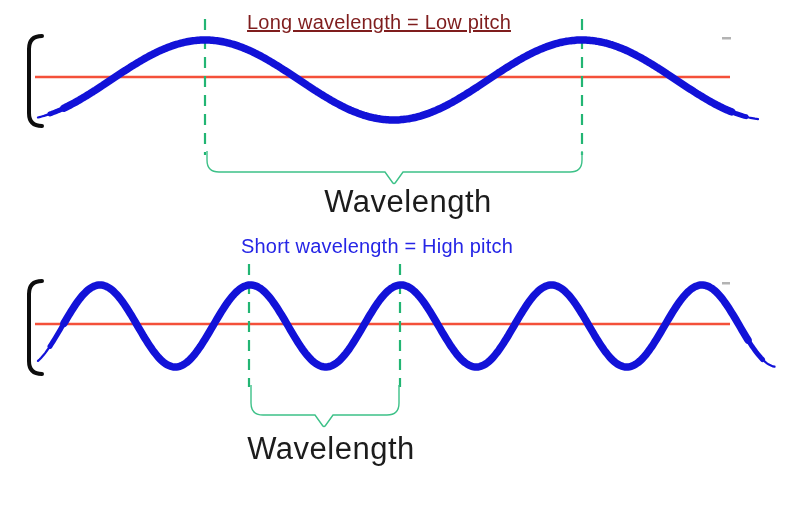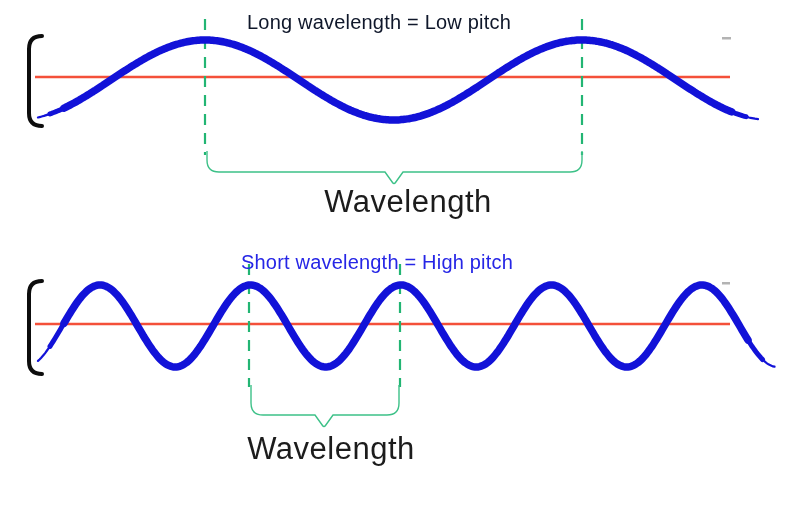--- a/index.html
+++ b/index.html
@@ -17,21 +17,21 @@
   .caption {
     position: absolute;
     transform: translateX(-50%);
     white-space: nowrap;
     font-size: 20px;
     line-height: 1;
     font-weight: 400;
     letter-spacing: 0.2px;
   }
   #top-caption    { left: 379px; top: 12px; }
-  #bottom-caption { left: 377px; top: 252px; }
+  #bottom-caption { left: 377px; top: 236px; }
   .wl-label {
     position: absolute;
     transform: translateX(-50%);
     white-space: nowrap;
     font-size: 31px;
     line-height: 1;
     font-weight: 400;
     letter-spacing: 0.5px;
   }
   #top-wl    { left: 408px; top: 186px; }
@@ -62,21 +62,21 @@
       <line id="bottom-marker-left" x1="249" y1="264" x2="249" y2="387" stroke="#22b573" stroke-width="2.2" stroke-dasharray="11 8"></line>
       <line id="bottom-marker-right" x1="400" y1="264" x2="400" y2="387" stroke="#22b573" stroke-width="2.2" stroke-dasharray="11 8"></line>
       <path id="bottom-brace" d="M 251 385 L 251 403 Q 251 415 263 415 L 315 415 L 322.5 425.5 Q 324 427.5 325.5 425.5 L 333 415 L 387 415 Q 399 415 399 403 L 399 385" stroke="#3dc188" stroke-width="1.4" fill="none"></path>
       <path id="bottom-wave-0" d="M 38.0 360.9 L 39.5 359.5 L 41.0 357.9 L 42.5 356.2 L 44.0 354.5 L 45.5 352.6 L 47.0 350.5 L 48.5 348.4 L 50.0 346.3 L 51.5 344.0 L 53.0 341.6 L 54.5 339.2 L 56.0 336.8 L 57.5 334.3 L 59.0 331.8 L 60.5 329.2 L 62.0 326.6 L 63.5 324.1 L 65.0 321.5 L 66.5 319.0 L 68.0 316.5 L 69.5 314.0 L 71.0 311.6 L 72.5 309.2 L 74.0 306.9 L 75.5 304.6 L 77.0 302.5 L 78.5 300.4 L 80.0 298.5 L 81.5 296.6 L 83.0 294.9 L 84.5 293.3 L 86.0 291.8 L 87.5 290.5 L 89.0 289.2 L 90.5 288.2 L 92.0 287.3 L 93.5 286.5 L 95.0 285.9 L 96.5 285.4 L 98.0 285.1 L 99.5 285.0 L 101.0 285.0 L 102.5 285.2 L 104.0 285.6 L 105.5 286.1 L 107.0 286.7 L 108.5 287.6 L 110.0 288.5 L 111.5 289.6 L 113.0 290.9 L 114.5 292.3 L 116.0 293.8 L 117.5 295.5 L 119.0 297.2 L 120.5 299.1 L 122.0 301.1 L 123.5 303.2 L 125.0 305.4 L 126.5 307.6 L 128.0 310.0 L 129.5 312.4 L 131.0 314.8 L 132.5 317.3 L 134.0 319.8 L 135.5 322.4 L 137.0 324.9 L 138.5 327.5 L 140.0 330.1 L 141.5 332.6 L 143.0 335.1 L 144.5 337.6 L 146.0 340.0 L 147.5 342.4 L 149.0 344.7 L 150.5 347.0 L 152.0 349.2 L 153.5 351.2 L 155.0 353.2 L 156.5 355.1 L 158.0 356.8 L 159.5 358.5 L 161.0 360.0 L 162.5 361.3 L 164.0 362.6 L 165.5 363.6 L 167.0 364.6 L 168.5 365.4 L 170.0 366.0 L 171.5 366.5 L 173.0 366.8 L 174.5 367.0 L 176.0 367.0 L 177.5 366.8 L 179.0 366.5 L 180.5 366.0 L 182.0 365.4 L 183.5 364.6 L 185.0 363.6 L 186.5 362.6 L 188.0 361.3 L 189.5 360.0 L 191.0 358.5 L 192.5 356.8 L 194.0 355.1 L 195.5 353.2 L 197.0 351.2 L 198.5 349.2 L 200.0 347.0 L 201.5 344.7 L 203.0 342.4 L 204.5 340.0 L 206.0 337.6 L 207.5 335.1 L 209.0 332.6 L 210.5 330.1 L 212.0 327.5 L 213.5 324.9 L 215.0 322.4 L 216.5 319.8 L 218.0 317.3 L 219.5 314.8 L 221.0 312.4 L 222.5 310.0 L 224.0 307.6 L 225.5 305.4 L 227.0 303.2 L 228.5 301.1 L 230.0 299.1 L 231.5 297.2 L 233.0 295.5 L 234.5 293.8 L 236.0 292.3 L 237.5 290.9 L 239.0 289.6 L 240.5 288.5 L 242.0 287.6 L 243.5 286.7 L 245.0 286.1 L 246.5 285.6 L 248.0 285.2 L 249.5 285.0 L 251.0 285.0 L 252.5 285.1 L 254.0 285.4 L 255.5 285.9 L 257.0 286.5 L 258.5 287.3 L 260.0 288.2 L 261.5 289.2 L 263.0 290.5 L 264.5 291.8 L 266.0 293.3 L 267.5 294.9 L 269.0 296.6 L 270.5 298.5 L 272.0 300.4 L 273.5 302.5 L 275.0 304.6 L 276.5 306.9 L 278.0 309.2 L 279.5 311.6 L 281.0 314.0 L 282.5 316.5 L 284.0 319.0 L 285.5 321.5 L 287.0 324.1 L 288.5 326.6 L 290.0 329.2 L 291.5 331.8 L 293.0 334.3 L 294.5 336.8 L 296.0 339.2 L 297.5 341.6 L 299.0 344.0 L 300.5 346.3 L 302.0 348.4 L 303.5 350.5 L 305.0 352.6 L 306.5 354.5 L 308.0 356.2 L 309.5 357.9 L 311.0 359.5 L 312.5 360.9 L 314.0 362.2 L 315.5 363.3 L 317.0 364.3 L 318.5 365.1 L 320.0 365.8 L 321.5 366.4 L 323.0 366.7 L 324.5 366.9 L 326.0 367.0 L 327.5 366.9 L 329.0 366.6 L 330.5 366.2 L 332.0 365.6 L 333.5 364.9 L 335.0 364.0 L 336.5 362.9 L 338.0 361.8 L 339.5 360.4 L 341.0 359.0 L 342.5 357.4 L 344.0 355.7 L 345.5 353.8 L 347.0 351.9 L 348.5 349.9 L 350.0 347.7 L 351.5 345.5 L 353.0 343.2 L 354.5 340.8 L 356.0 338.4 L 357.5 336.0 L 359.0 333.4 L 360.5 330.9 L 362.0 328.4 L 363.5 325.8 L 365.0 323.2 L 366.5 320.7 L 368.0 318.1 L 369.5 315.6 L 371.0 313.2 L 372.5 310.8 L 374.0 308.4 L 375.5 306.1 L 377.0 303.9 L 378.5 301.8 L 380.0 299.8 L 381.5 297.9 L 383.0 296.0 L 384.5 294.3 L 386.0 292.8 L 387.5 291.3 L 389.0 290.0 L 390.5 288.9 L 392.0 287.9 L 393.5 287.0 L 395.0 286.3 L 396.5 285.7 L 398.0 285.3 L 399.5 285.1 L 401.0 285.0 L 402.5 285.1 L 404.0 285.3 L 405.5 285.7 L 407.0 286.3 L 408.5 287.0 L 410.0 287.9 L 411.5 288.9 L 413.0 290.0 L 414.5 291.3 L 416.0 292.8 L 417.5 294.3 L 419.0 296.0 L 420.5 297.9 L 422.0 299.8 L 423.5 301.8 L 425.0 303.9 L 426.5 306.1 L 428.0 308.4 L 429.5 310.8 L 431.0 313.2 L 432.5 315.6 L 434.0 318.1 L 435.5 320.7 L 437.0 323.2 L 438.5 325.8 L 440.0 328.4 L 441.5 330.9 L 443.0 333.4 L 444.5 336.0 L 446.0 338.4 L 447.5 340.8 L 449.0 343.2 L 450.5 345.5 L 452.0 347.7 L 453.5 349.9 L 455.0 351.9 L 456.5 353.8 L 458.0 355.7 L 459.5 357.4 L 461.0 359.0 L 462.5 360.4 L 464.0 361.8 L 465.5 362.9 L 467.0 364.0 L 468.5 364.9 L 470.0 365.6 L 471.5 366.2 L 473.0 366.6 L 474.5 366.9 L 476.0 367.0 L 477.5 366.9 L 479.0 366.7 L 480.5 366.4 L 482.0 365.8 L 483.5 365.1 L 485.0 364.3 L 486.5 363.3 L 488.0 362.2 L 489.5 360.9 L 491.0 359.5 L 492.5 357.9 L 494.0 356.2 L 495.5 354.5 L 497.0 352.6 L 498.5 350.5 L 500.0 348.4 L 501.5 346.3 L 503.0 344.0 L 504.5 341.6 L 506.0 339.2 L 507.5 336.8 L 509.0 334.3 L 510.5 331.8 L 512.0 329.2 L 513.5 326.6 L 515.0 324.1 L 516.5 321.5 L 518.0 319.0 L 519.5 316.5 L 521.0 314.0 L 522.5 311.6 L 524.0 309.2 L 525.5 306.9 L 527.0 304.6 L 528.5 302.5 L 530.0 300.4 L 531.5 298.5 L 533.0 296.6 L 534.5 294.9 L 536.0 293.3 L 537.5 291.8 L 539.0 290.5 L 540.5 289.2 L 542.0 288.2 L 543.5 287.3 L 545.0 286.5 L 546.5 285.9 L 548.0 285.4 L 549.5 285.1 L 551.0 285.0 L 552.5 285.0 L 554.0 285.2 L 555.5 285.6 L 557.0 286.1 L 558.5 286.7 L 560.0 287.6 L 561.5 288.5 L 563.0 289.6 L 564.5 290.9 L 566.0 292.3 L 567.5 293.8 L 569.0 295.5 L 570.5 297.2 L 572.0 299.1 L 573.5 301.1 L 575.0 303.2 L 576.5 305.4 L 578.0 307.6 L 579.5 310.0 L 581.0 312.4 L 582.5 314.8 L 584.0 317.3 L 585.5 319.8 L 587.0 322.4 L 588.5 324.9 L 590.0 327.5 L 591.5 330.1 L 593.0 332.6 L 594.5 335.1 L 596.0 337.6 L 597.5 340.0 L 599.0 342.4 L 600.5 344.7 L 602.0 347.0 L 603.5 349.2 L 605.0 351.2 L 606.5 353.2 L 608.0 355.1 L 609.5 356.8 L 611.0 358.5 L 612.5 360.0 L 614.0 361.3 L 615.5 362.6 L 617.0 363.6 L 618.5 364.6 L 620.0 365.4 L 621.5 366.0 L 623.0 366.5 L 624.5 366.8 L 626.0 367.0 L 627.5 367.0 L 629.0 366.8 L 630.5 366.5 L 632.0 366.0 L 633.5 365.4 L 635.0 364.6 L 636.5 363.6 L 638.0 362.6 L 639.5 361.3 L 641.0 360.0 L 642.5 358.5 L 644.0 356.8 L 645.5 355.1 L 647.0 353.2 L 648.5 351.2 L 650.0 349.2 L 651.5 347.0 L 653.0 344.7 L 654.5 342.4 L 656.0 340.0 L 657.5 337.6 L 659.0 335.1 L 660.5 332.6 L 662.0 330.1 L 663.5 327.5 L 665.0 324.9 L 666.5 322.4 L 668.0 319.8 L 669.5 317.3 L 671.0 314.8 L 672.5 312.4 L 674.0 310.0 L 675.5 307.6 L 677.0 305.4 L 678.5 303.2 L 680.0 301.1 L 681.5 299.1 L 683.0 297.2 L 684.5 295.5 L 686.0 293.8 L 687.5 292.3 L 689.0 290.9 L 690.5 289.6 L 692.0 288.5 L 693.5 287.6 L 695.0 286.7 L 696.5 286.1 L 698.0 285.6 L 699.5 285.2 L 701.0 285.0 L 702.5 285.0 L 704.0 285.1 L 705.5 285.4 L 707.0 285.9 L 708.5 286.5 L 710.0 287.3 L 711.5 288.2 L 713.0 289.2 L 714.5 290.5 L 716.0 291.8 L 717.5 293.3 L 719.0 294.9 L 720.5 296.6 L 722.0 298.5 L 723.5 300.4 L 725.0 302.5 L 726.5 304.6 L 728.0 306.9 L 729.5 309.2 L 731.0 311.6 L 732.5 314.0 L 734.0 316.5 L 735.5 319.0 L 737.0 321.5 L 738.5 324.1 L 740.0 326.6 L 741.5 329.2 L 743.0 331.8 L 744.5 334.3 L 746.0 336.8 L 747.5 339.2 L 749.0 341.6 L 750.5 344.0 L 752.0 346.3 L 753.5 348.4 L 755.0 350.5 L 756.5 352.6 L 758.0 354.5 L 759.5 356.2 L 761.0 357.9 L 762.5 359.5 L 764.0 360.9 L 765.5 362.2 L 767.0 363.3 L 768.5 364.3 L 770.0 365.1 L 771.5 365.8 L 773.0 366.4 L 774.5 366.7" stroke="#1212d8" stroke-width="2.2" fill="none" stroke-linecap="round"></path>
       <path id="bottom-wave-1" d="M 50.0 346.3 L 51.5 344.0 L 53.0 341.6 L 54.5 339.2 L 56.0 336.8 L 57.5 334.3 L 59.0 331.8 L 60.5 329.2 L 62.0 326.6 L 63.5 324.1 L 65.0 321.5 L 66.5 319.0 L 68.0 316.5 L 69.5 314.0 L 71.0 311.6 L 72.5 309.2 L 74.0 306.9 L 75.5 304.6 L 77.0 302.5 L 78.5 300.4 L 80.0 298.5 L 81.5 296.6 L 83.0 294.9 L 84.5 293.3 L 86.0 291.8 L 87.5 290.5 L 89.0 289.2 L 90.5 288.2 L 92.0 287.3 L 93.5 286.5 L 95.0 285.9 L 96.5 285.4 L 98.0 285.1 L 99.5 285.0 L 101.0 285.0 L 102.5 285.2 L 104.0 285.6 L 105.5 286.1 L 107.0 286.7 L 108.5 287.6 L 110.0 288.5 L 111.5 289.6 L 113.0 290.9 L 114.5 292.3 L 116.0 293.8 L 117.5 295.5 L 119.0 297.2 L 120.5 299.1 L 122.0 301.1 L 123.5 303.2 L 125.0 305.4 L 126.5 307.6 L 128.0 310.0 L 129.5 312.4 L 131.0 314.8 L 132.5 317.3 L 134.0 319.8 L 135.5 322.4 L 137.0 324.9 L 138.5 327.5 L 140.0 330.1 L 141.5 332.6 L 143.0 335.1 L 144.5 337.6 L 146.0 340.0 L 147.5 342.4 L 149.0 344.7 L 150.5 347.0 L 152.0 349.2 L 153.5 351.2 L 155.0 353.2 L 156.5 355.1 L 158.0 356.8 L 159.5 358.5 L 161.0 360.0 L 162.5 361.3 L 164.0 362.6 L 165.5 363.6 L 167.0 364.6 L 168.5 365.4 L 170.0 366.0 L 171.5 366.5 L 173.0 366.8 L 174.5 367.0 L 176.0 367.0 L 177.5 366.8 L 179.0 366.5 L 180.5 366.0 L 182.0 365.4 L 183.5 364.6 L 185.0 363.6 L 186.5 362.6 L 188.0 361.3 L 189.5 360.0 L 191.0 358.5 L 192.5 356.8 L 194.0 355.1 L 195.5 353.2 L 197.0 351.2 L 198.5 349.2 L 200.0 347.0 L 201.5 344.7 L 203.0 342.4 L 204.5 340.0 L 206.0 337.6 L 207.5 335.1 L 209.0 332.6 L 210.5 330.1 L 212.0 327.5 L 213.5 324.9 L 215.0 322.4 L 216.5 319.8 L 218.0 317.3 L 219.5 314.8 L 221.0 312.4 L 222.5 310.0 L 224.0 307.6 L 225.5 305.4 L 227.0 303.2 L 228.5 301.1 L 230.0 299.1 L 231.5 297.2 L 233.0 295.5 L 234.5 293.8 L 236.0 292.3 L 237.5 290.9 L 239.0 289.6 L 240.5 288.5 L 242.0 287.6 L 243.5 286.7 L 245.0 286.1 L 246.5 285.6 L 248.0 285.2 L 249.5 285.0 L 251.0 285.0 L 252.5 285.1 L 254.0 285.4 L 255.5 285.9 L 257.0 286.5 L 258.5 287.3 L 260.0 288.2 L 261.5 289.2 L 263.0 290.5 L 264.5 291.8 L 266.0 293.3 L 267.5 294.9 L 269.0 296.6 L 270.5 298.5 L 272.0 300.4 L 273.5 302.5 L 275.0 304.6 L 276.5 306.9 L 278.0 309.2 L 279.5 311.6 L 281.0 314.0 L 282.5 316.5 L 284.0 319.0 L 285.5 321.5 L 287.0 324.1 L 288.5 326.6 L 290.0 329.2 L 291.5 331.8 L 293.0 334.3 L 294.5 336.8 L 296.0 339.2 L 297.5 341.6 L 299.0 344.0 L 300.5 346.3 L 302.0 348.4 L 303.5 350.5 L 305.0 352.6 L 306.5 354.5 L 308.0 356.2 L 309.5 357.9 L 311.0 359.5 L 312.5 360.9 L 314.0 362.2 L 315.5 363.3 L 317.0 364.3 L 318.5 365.1 L 320.0 365.8 L 321.5 366.4 L 323.0 366.7 L 324.5 366.9 L 326.0 367.0 L 327.5 366.9 L 329.0 366.6 L 330.5 366.2 L 332.0 365.6 L 333.5 364.9 L 335.0 364.0 L 336.5 362.9 L 338.0 361.8 L 339.5 360.4 L 341.0 359.0 L 342.5 357.4 L 344.0 355.7 L 345.5 353.8 L 347.0 351.9 L 348.5 349.9 L 350.0 347.7 L 351.5 345.5 L 353.0 343.2 L 354.5 340.8 L 356.0 338.4 L 357.5 336.0 L 359.0 333.4 L 360.5 330.9 L 362.0 328.4 L 363.5 325.8 L 365.0 323.2 L 366.5 320.7 L 368.0 318.1 L 369.5 315.6 L 371.0 313.2 L 372.5 310.8 L 374.0 308.4 L 375.5 306.1 L 377.0 303.9 L 378.5 301.8 L 380.0 299.8 L 381.5 297.9 L 383.0 296.0 L 384.5 294.3 L 386.0 292.8 L 387.5 291.3 L 389.0 290.0 L 390.5 288.9 L 392.0 287.9 L 393.5 287.0 L 395.0 286.3 L 396.5 285.7 L 398.0 285.3 L 399.5 285.1 L 401.0 285.0 L 402.5 285.1 L 404.0 285.3 L 405.5 285.7 L 407.0 286.3 L 408.5 287.0 L 410.0 287.9 L 411.5 288.9 L 413.0 290.0 L 414.5 291.3 L 416.0 292.8 L 417.5 294.3 L 419.0 296.0 L 420.5 297.9 L 422.0 299.8 L 423.5 301.8 L 425.0 303.9 L 426.5 306.1 L 428.0 308.4 L 429.5 310.8 L 431.0 313.2 L 432.5 315.6 L 434.0 318.1 L 435.5 320.7 L 437.0 323.2 L 438.5 325.8 L 440.0 328.4 L 441.5 330.9 L 443.0 333.4 L 444.5 336.0 L 446.0 338.4 L 447.5 340.8 L 449.0 343.2 L 450.5 345.5 L 452.0 347.7 L 453.5 349.9 L 455.0 351.9 L 456.5 353.8 L 458.0 355.7 L 459.5 357.4 L 461.0 359.0 L 462.5 360.4 L 464.0 361.8 L 465.5 362.9 L 467.0 364.0 L 468.5 364.9 L 470.0 365.6 L 471.5 366.2 L 473.0 366.6 L 474.5 366.9 L 476.0 367.0 L 477.5 366.9 L 479.0 366.7 L 480.5 366.4 L 482.0 365.8 L 483.5 365.1 L 485.0 364.3 L 486.5 363.3 L 488.0 362.2 L 489.5 360.9 L 491.0 359.5 L 492.5 357.9 L 494.0 356.2 L 495.5 354.5 L 497.0 352.6 L 498.5 350.5 L 500.0 348.4 L 501.5 346.3 L 503.0 344.0 L 504.5 341.6 L 506.0 339.2 L 507.5 336.8 L 509.0 334.3 L 510.5 331.8 L 512.0 329.2 L 513.5 326.6 L 515.0 324.1 L 516.5 321.5 L 518.0 319.0 L 519.5 316.5 L 521.0 314.0 L 522.5 311.6 L 524.0 309.2 L 525.5 306.9 L 527.0 304.6 L 528.5 302.5 L 530.0 300.4 L 531.5 298.5 L 533.0 296.6 L 534.5 294.9 L 536.0 293.3 L 537.5 291.8 L 539.0 290.5 L 540.5 289.2 L 542.0 288.2 L 543.5 287.3 L 545.0 286.5 L 546.5 285.9 L 548.0 285.4 L 549.5 285.1 L 551.0 285.0 L 552.5 285.0 L 554.0 285.2 L 555.5 285.6 L 557.0 286.1 L 558.5 286.7 L 560.0 287.6 L 561.5 288.5 L 563.0 289.6 L 564.5 290.9 L 566.0 292.3 L 567.5 293.8 L 569.0 295.5 L 570.5 297.2 L 572.0 299.1 L 573.5 301.1 L 575.0 303.2 L 576.5 305.4 L 578.0 307.6 L 579.5 310.0 L 581.0 312.4 L 582.5 314.8 L 584.0 317.3 L 585.5 319.8 L 587.0 322.4 L 588.5 324.9 L 590.0 327.5 L 591.5 330.1 L 593.0 332.6 L 594.5 335.1 L 596.0 337.6 L 597.5 340.0 L 599.0 342.4 L 600.5 344.7 L 602.0 347.0 L 603.5 349.2 L 605.0 351.2 L 606.5 353.2 L 608.0 355.1 L 609.5 356.8 L 611.0 358.5 L 612.5 360.0 L 614.0 361.3 L 615.5 362.6 L 617.0 363.6 L 618.5 364.6 L 620.0 365.4 L 621.5 366.0 L 623.0 366.5 L 624.5 366.8 L 626.0 367.0 L 627.5 367.0 L 629.0 366.8 L 630.5 366.5 L 632.0 366.0 L 633.5 365.4 L 635.0 364.6 L 636.5 363.6 L 638.0 362.6 L 639.5 361.3 L 641.0 360.0 L 642.5 358.5 L 644.0 356.8 L 645.5 355.1 L 647.0 353.2 L 648.5 351.2 L 650.0 349.2 L 651.5 347.0 L 653.0 344.7 L 654.5 342.4 L 656.0 340.0 L 657.5 337.6 L 659.0 335.1 L 660.5 332.6 L 662.0 330.1 L 663.5 327.5 L 665.0 324.9 L 666.5 322.4 L 668.0 319.8 L 669.5 317.3 L 671.0 314.8 L 672.5 312.4 L 674.0 310.0 L 675.5 307.6 L 677.0 305.4 L 678.5 303.2 L 680.0 301.1 L 681.5 299.1 L 683.0 297.2 L 684.5 295.5 L 686.0 293.8 L 687.5 292.3 L 689.0 290.9 L 690.5 289.6 L 692.0 288.5 L 693.5 287.6 L 695.0 286.7 L 696.5 286.1 L 698.0 285.6 L 699.5 285.2 L 701.0 285.0 L 702.5 285.0 L 704.0 285.1 L 705.5 285.4 L 707.0 285.9 L 708.5 286.5 L 710.0 287.3 L 711.5 288.2 L 713.0 289.2 L 714.5 290.5 L 716.0 291.8 L 717.5 293.3 L 719.0 294.9 L 720.5 296.6 L 722.0 298.5 L 723.5 300.4 L 725.0 302.5 L 726.5 304.6 L 728.0 306.9 L 729.5 309.2 L 731.0 311.6 L 732.5 314.0 L 734.0 316.5 L 735.5 319.0 L 737.0 321.5 L 738.5 324.1 L 740.0 326.6 L 741.5 329.2 L 743.0 331.8 L 744.5 334.3 L 746.0 336.8 L 747.5 339.2 L 749.0 341.6 L 750.5 344.0 L 752.0 346.3 L 753.5 348.4 L 755.0 350.5 L 756.5 352.6 L 758.0 354.5 L 759.5 356.2 L 761.0 357.9 L 762.5 359.5" stroke="#1212d8" stroke-width="5" fill="none" stroke-linecap="round"></path>
       <path id="bottom-wave-2" d="M 64.0 323.2 L 65.5 320.7 L 67.0 318.1 L 68.5 315.6 L 70.0 313.2 L 71.5 310.8 L 73.0 308.4 L 74.5 306.1 L 76.0 303.9 L 77.5 301.8 L 79.0 299.8 L 80.5 297.9 L 82.0 296.0 L 83.5 294.3 L 85.0 292.8 L 86.5 291.3 L 88.0 290.0 L 89.5 288.9 L 91.0 287.9 L 92.5 287.0 L 94.0 286.3 L 95.5 285.7 L 97.0 285.3 L 98.5 285.1 L 100.0 285.0 L 101.5 285.1 L 103.0 285.3 L 104.5 285.7 L 106.0 286.3 L 107.5 287.0 L 109.0 287.9 L 110.5 288.9 L 112.0 290.0 L 113.5 291.3 L 115.0 292.8 L 116.5 294.3 L 118.0 296.0 L 119.5 297.9 L 121.0 299.8 L 122.5 301.8 L 124.0 303.9 L 125.5 306.1 L 127.0 308.4 L 128.5 310.8 L 130.0 313.2 L 131.5 315.6 L 133.0 318.1 L 134.5 320.7 L 136.0 323.2 L 137.5 325.8 L 139.0 328.4 L 140.5 330.9 L 142.0 333.4 L 143.5 336.0 L 145.0 338.4 L 146.5 340.8 L 148.0 343.2 L 149.5 345.5 L 151.0 347.7 L 152.5 349.9 L 154.0 351.9 L 155.5 353.8 L 157.0 355.7 L 158.5 357.4 L 160.0 359.0 L 161.5 360.4 L 163.0 361.8 L 164.5 362.9 L 166.0 364.0 L 167.5 364.9 L 169.0 365.6 L 170.5 366.2 L 172.0 366.6 L 173.5 366.9 L 175.0 367.0 L 176.5 366.9 L 178.0 366.7 L 179.5 366.4 L 181.0 365.8 L 182.5 365.1 L 184.0 364.3 L 185.5 363.3 L 187.0 362.2 L 188.5 360.9 L 190.0 359.5 L 191.5 357.9 L 193.0 356.2 L 194.5 354.5 L 196.0 352.6 L 197.5 350.5 L 199.0 348.4 L 200.5 346.3 L 202.0 344.0 L 203.5 341.6 L 205.0 339.2 L 206.5 336.8 L 208.0 334.3 L 209.5 331.8 L 211.0 329.2 L 212.5 326.6 L 214.0 324.1 L 215.5 321.5 L 217.0 319.0 L 218.5 316.5 L 220.0 314.0 L 221.5 311.6 L 223.0 309.2 L 224.5 306.9 L 226.0 304.6 L 227.5 302.5 L 229.0 300.4 L 230.5 298.5 L 232.0 296.6 L 233.5 294.9 L 235.0 293.3 L 236.5 291.8 L 238.0 290.5 L 239.5 289.2 L 241.0 288.2 L 242.5 287.3 L 244.0 286.5 L 245.5 285.9 L 247.0 285.4 L 248.5 285.1 L 250.0 285.0 L 251.5 285.0 L 253.0 285.2 L 254.5 285.6 L 256.0 286.1 L 257.5 286.7 L 259.0 287.6 L 260.5 288.5 L 262.0 289.6 L 263.5 290.9 L 265.0 292.3 L 266.5 293.8 L 268.0 295.5 L 269.5 297.2 L 271.0 299.1 L 272.5 301.1 L 274.0 303.2 L 275.5 305.4 L 277.0 307.6 L 278.5 310.0 L 280.0 312.4 L 281.5 314.8 L 283.0 317.3 L 284.5 319.8 L 286.0 322.4 L 287.5 324.9 L 289.0 327.5 L 290.5 330.1 L 292.0 332.6 L 293.5 335.1 L 295.0 337.6 L 296.5 340.0 L 298.0 342.4 L 299.5 344.7 L 301.0 347.0 L 302.5 349.2 L 304.0 351.2 L 305.5 353.2 L 307.0 355.1 L 308.5 356.8 L 310.0 358.5 L 311.5 360.0 L 313.0 361.3 L 314.5 362.6 L 316.0 363.6 L 317.5 364.6 L 319.0 365.4 L 320.5 366.0 L 322.0 366.5 L 323.5 366.8 L 325.0 367.0 L 326.5 367.0 L 328.0 366.8 L 329.5 366.5 L 331.0 366.0 L 332.5 365.4 L 334.0 364.6 L 335.5 363.6 L 337.0 362.6 L 338.5 361.3 L 340.0 360.0 L 341.5 358.5 L 343.0 356.8 L 344.5 355.1 L 346.0 353.2 L 347.5 351.2 L 349.0 349.2 L 350.5 347.0 L 352.0 344.7 L 353.5 342.4 L 355.0 340.0 L 356.5 337.6 L 358.0 335.1 L 359.5 332.6 L 361.0 330.1 L 362.5 327.5 L 364.0 324.9 L 365.5 322.4 L 367.0 319.8 L 368.5 317.3 L 370.0 314.8 L 371.5 312.4 L 373.0 310.0 L 374.5 307.6 L 376.0 305.4 L 377.5 303.2 L 379.0 301.1 L 380.5 299.1 L 382.0 297.2 L 383.5 295.5 L 385.0 293.8 L 386.5 292.3 L 388.0 290.9 L 389.5 289.6 L 391.0 288.5 L 392.5 287.6 L 394.0 286.7 L 395.5 286.1 L 397.0 285.6 L 398.5 285.2 L 400.0 285.0 L 401.5 285.0 L 403.0 285.1 L 404.5 285.4 L 406.0 285.9 L 407.5 286.5 L 409.0 287.3 L 410.5 288.2 L 412.0 289.2 L 413.5 290.5 L 415.0 291.8 L 416.5 293.3 L 418.0 294.9 L 419.5 296.6 L 421.0 298.5 L 422.5 300.4 L 424.0 302.5 L 425.5 304.6 L 427.0 306.9 L 428.5 309.2 L 430.0 311.6 L 431.5 314.0 L 433.0 316.5 L 434.5 319.0 L 436.0 321.5 L 437.5 324.1 L 439.0 326.6 L 440.5 329.2 L 442.0 331.8 L 443.5 334.3 L 445.0 336.8 L 446.5 339.2 L 448.0 341.6 L 449.5 344.0 L 451.0 346.3 L 452.5 348.4 L 454.0 350.5 L 455.5 352.6 L 457.0 354.5 L 458.5 356.2 L 460.0 357.9 L 461.5 359.5 L 463.0 360.9 L 464.5 362.2 L 466.0 363.3 L 467.5 364.3 L 469.0 365.1 L 470.5 365.8 L 472.0 366.4 L 473.5 366.7 L 475.0 366.9 L 476.5 367.0 L 478.0 366.9 L 479.5 366.6 L 481.0 366.2 L 482.5 365.6 L 484.0 364.9 L 485.5 364.0 L 487.0 362.9 L 488.5 361.8 L 490.0 360.4 L 491.5 359.0 L 493.0 357.4 L 494.5 355.7 L 496.0 353.8 L 497.5 351.9 L 499.0 349.9 L 500.5 347.7 L 502.0 345.5 L 503.5 343.2 L 505.0 340.8 L 506.5 338.4 L 508.0 336.0 L 509.5 333.4 L 511.0 330.9 L 512.5 328.4 L 514.0 325.8 L 515.5 323.2 L 517.0 320.7 L 518.5 318.1 L 520.0 315.6 L 521.5 313.2 L 523.0 310.8 L 524.5 308.4 L 526.0 306.1 L 527.5 303.9 L 529.0 301.8 L 530.5 299.8 L 532.0 297.9 L 533.5 296.0 L 535.0 294.3 L 536.5 292.8 L 538.0 291.3 L 539.5 290.0 L 541.0 288.9 L 542.5 287.9 L 544.0 287.0 L 545.5 286.3 L 547.0 285.7 L 548.5 285.3 L 550.0 285.1 L 551.5 285.0 L 553.0 285.1 L 554.5 285.3 L 556.0 285.7 L 557.5 286.3 L 559.0 287.0 L 560.5 287.9 L 562.0 288.9 L 563.5 290.0 L 565.0 291.3 L 566.5 292.8 L 568.0 294.3 L 569.5 296.0 L 571.0 297.9 L 572.5 299.8 L 574.0 301.8 L 575.5 303.9 L 577.0 306.1 L 578.5 308.4 L 580.0 310.8 L 581.5 313.2 L 583.0 315.6 L 584.5 318.1 L 586.0 320.7 L 587.5 323.2 L 589.0 325.8 L 590.5 328.4 L 592.0 330.9 L 593.5 333.4 L 595.0 336.0 L 596.5 338.4 L 598.0 340.8 L 599.5 343.2 L 601.0 345.5 L 602.5 347.7 L 604.0 349.9 L 605.5 351.9 L 607.0 353.8 L 608.5 355.7 L 610.0 357.4 L 611.5 359.0 L 613.0 360.4 L 614.5 361.8 L 616.0 362.9 L 617.5 364.0 L 619.0 364.9 L 620.5 365.6 L 622.0 366.2 L 623.5 366.6 L 625.0 366.9 L 626.5 367.0 L 628.0 366.9 L 629.5 366.7 L 631.0 366.4 L 632.5 365.8 L 634.0 365.1 L 635.5 364.3 L 637.0 363.3 L 638.5 362.2 L 640.0 360.9 L 641.5 359.5 L 643.0 357.9 L 644.5 356.2 L 646.0 354.5 L 647.5 352.6 L 649.0 350.5 L 650.5 348.4 L 652.0 346.3 L 653.5 344.0 L 655.0 341.6 L 656.5 339.2 L 658.0 336.8 L 659.5 334.3 L 661.0 331.8 L 662.5 329.2 L 664.0 326.6 L 665.5 324.1 L 667.0 321.5 L 668.5 319.0 L 670.0 316.5 L 671.5 314.0 L 673.0 311.6 L 674.5 309.2 L 676.0 306.9 L 677.5 304.6 L 679.0 302.5 L 680.5 300.4 L 682.0 298.5 L 683.5 296.6 L 685.0 294.9 L 686.5 293.3 L 688.0 291.8 L 689.5 290.5 L 691.0 289.2 L 692.5 288.2 L 694.0 287.3 L 695.5 286.5 L 697.0 285.9 L 698.5 285.4 L 700.0 285.1 L 701.5 285.0 L 703.0 285.0 L 704.5 285.2 L 706.0 285.6 L 707.5 286.1 L 709.0 286.7 L 710.5 287.6 L 712.0 288.5 L 713.5 289.6 L 715.0 290.9 L 716.5 292.3 L 718.0 293.8 L 719.5 295.5 L 721.0 297.2 L 722.5 299.1 L 724.0 301.1 L 725.5 303.2 L 727.0 305.4 L 728.5 307.6 L 730.0 310.0 L 731.5 312.4 L 733.0 314.8 L 734.5 317.3 L 736.0 319.8 L 737.5 322.4 L 739.0 324.9 L 740.5 327.5 L 742.0 330.1 L 743.5 332.6 L 745.0 335.1 L 746.5 337.6 L 748.0 340.0" stroke="#1212d8" stroke-width="7.5" fill="none" stroke-linecap="round"></path>
       <rect id="bottom-stray" x="722" y="282" width="8" height="2.5" fill="#b3b3b3"></rect>
     </g>
   </svg>
 
-  <div class="caption" id="top-caption" style="color: #0f172a;">Long wavelength = Low pitch</div>
+  <div class="caption" id="top-caption" style="color: #7f1d1d; text-decoration: underline;">Long wavelength = Low pitch</div>
 
   <div class="wl-label" id="top-wl" style="color: rgb(28, 28, 28);">Wavelength</div>
 
   <div class="caption" id="bottom-caption" style="color: rgb(38, 38, 230);">Short wavelength = High pitch</div>
 
   <div class="wl-label" id="bottom-wl" style="color: rgb(28, 28, 28);">Wavelength</div>
 
 </div>
 
 </body></html>

